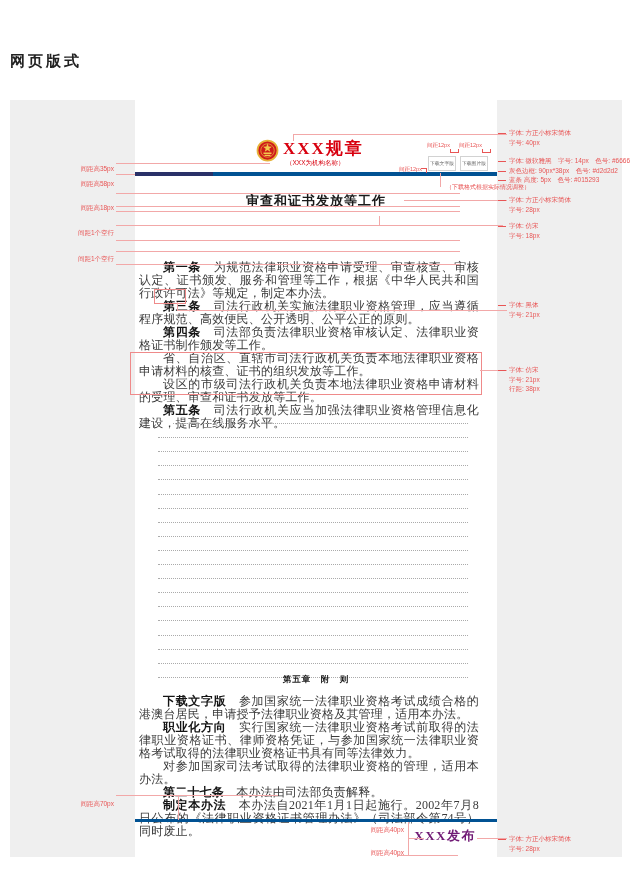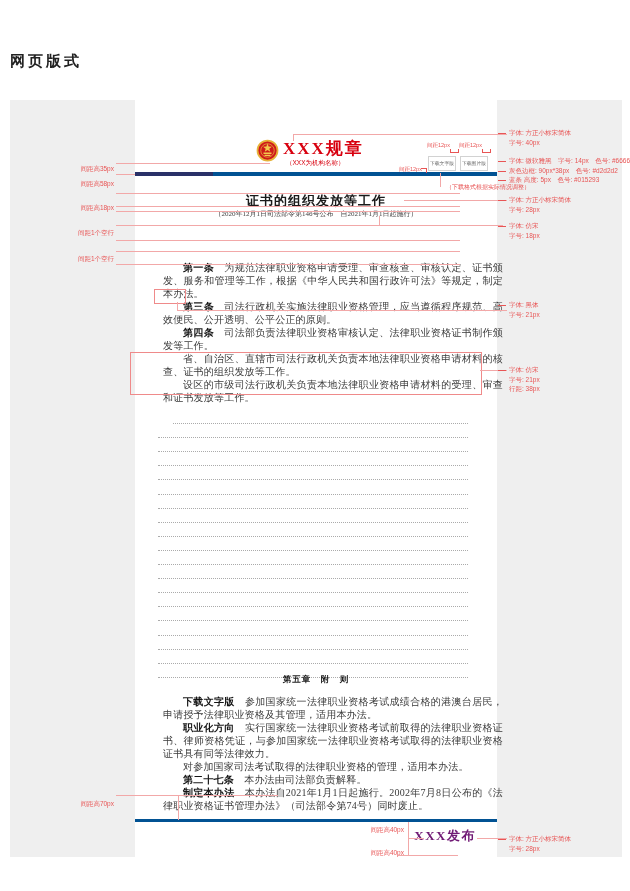--- a/index.html
+++ b/index.html
@@ -29,21 +29,21 @@
   #bar-blue{left:213px;top:172px;width:284px;background:#015293;}
   #footer-bar{left:135px;top:819px;width:362px;height:2.5px;background:#015293;}
   
   .center-line{position:absolute;left:135px;width:362px;text-align:center;
     font-family:"Liberation Serif","DejaVu Serif",serif;color:#1a1a1a;}
   #doc-title{top:192px;font-size:13px;font-weight:bold;letter-spacing:1px;}
   #pub-line{top:209px;font-size:7px;color:#3d3d3d;font-weight:normal;}
   .chapter{font-size:8.5px;font-weight:bold;letter-spacing:1px;}
   #chapter-first{top:241px;} #chapter-last{top:674px;}
   .body-block{position:absolute;left:139px;width:340px;font-family:"Liberation Serif","DejaVu Serif",serif;
-    font-size:10px;line-height:13px;color:#3a3a3a;letter-spacing:0.2px;margin-left:24px;}
+    font-size:12px;line-height:13px;color:#3a3a3a;letter-spacing:0.2px;}
   #body-top{top:261px;} #body-bottom{top:695px;}
   .para{margin:0;text-indent:2em;text-align:justify;}
   .para b{color:#141414;}
   
   #dotted{position:absolute;left:158px;top:410px;width:310px;}
   .dotrow{height:13.1px;border-bottom:1px dotted #ababab;}
   .dotrow.indent{margin-left:15px;}
   
   #publisher{position:absolute;left:135px;top:827px;width:341px;text-align:right;
     font-family:"Liberation Serif","DejaVu Serif",serif;font-size:13px;font-weight:bold;
@@ -91,28 +91,28 @@
   <div id="btn-text" class="dl-btn">
     <span>下载文字版</span>
   </div>
   <div id="btn-img" class="dl-btn">
     <span>下载图片版</span>
   </div>
 
   <div id="bar-dark" class="bar"></div>
   <div id="bar-blue" class="bar"></div>
 
-  <div id="doc-title" class="center-line">证书的组织发放等工作</div>
-  <div id="pub-line" class="center-line">（2020年12月1日司法部令第146号公布　自2021年1月1日起施行）</div>
+  <div id="doc-title" class="center-line">审查和证书发放等工作</div>
   <div id="body-top" class="body-block">
       <p class="para"><b>第一条</b>　为规范法律职业资格申请受理、审查核查、审核认定、证书颁发、服务和管理等工作，根据《中华人民共和国行政许可法》等规定，制定本办法。</p>
       <p class="para"><b>第三条</b>　司法行政机关实施法律职业资格管理，应当遵循程序规范、高效便民、公开透明、公平公正的原则。</p>
       <p class="para"><b>第四条</b>　司法部负责法律职业资格审核认定、法律职业资格证书制作颁发等工作。</p>
       <p class="para">省、自治区、直辖市司法行政机关负责本地法律职业资格申请材料的核查、证书的组织发放等工作。</p>
       <p class="para">设区的市级司法行政机关负责本地法律职业资格申请材料的受理、审查和证书发放等工作。</p>
+      <p class="para"><b>第五条</b>　司法行政机关应当加强法律职业资格管理信息化建设，提高在线服务水平。</p>
     </div>
   <div id="dotted">
       <div class="dotrow indent"></div>
       <div class="dotrow"></div>
       <div class="dotrow"></div>
       <div class="dotrow"></div>
       <div class="dotrow"></div>
       <div class="dotrow"></div>
       <div class="dotrow"></div>
       <div class="dotrow"></div>

